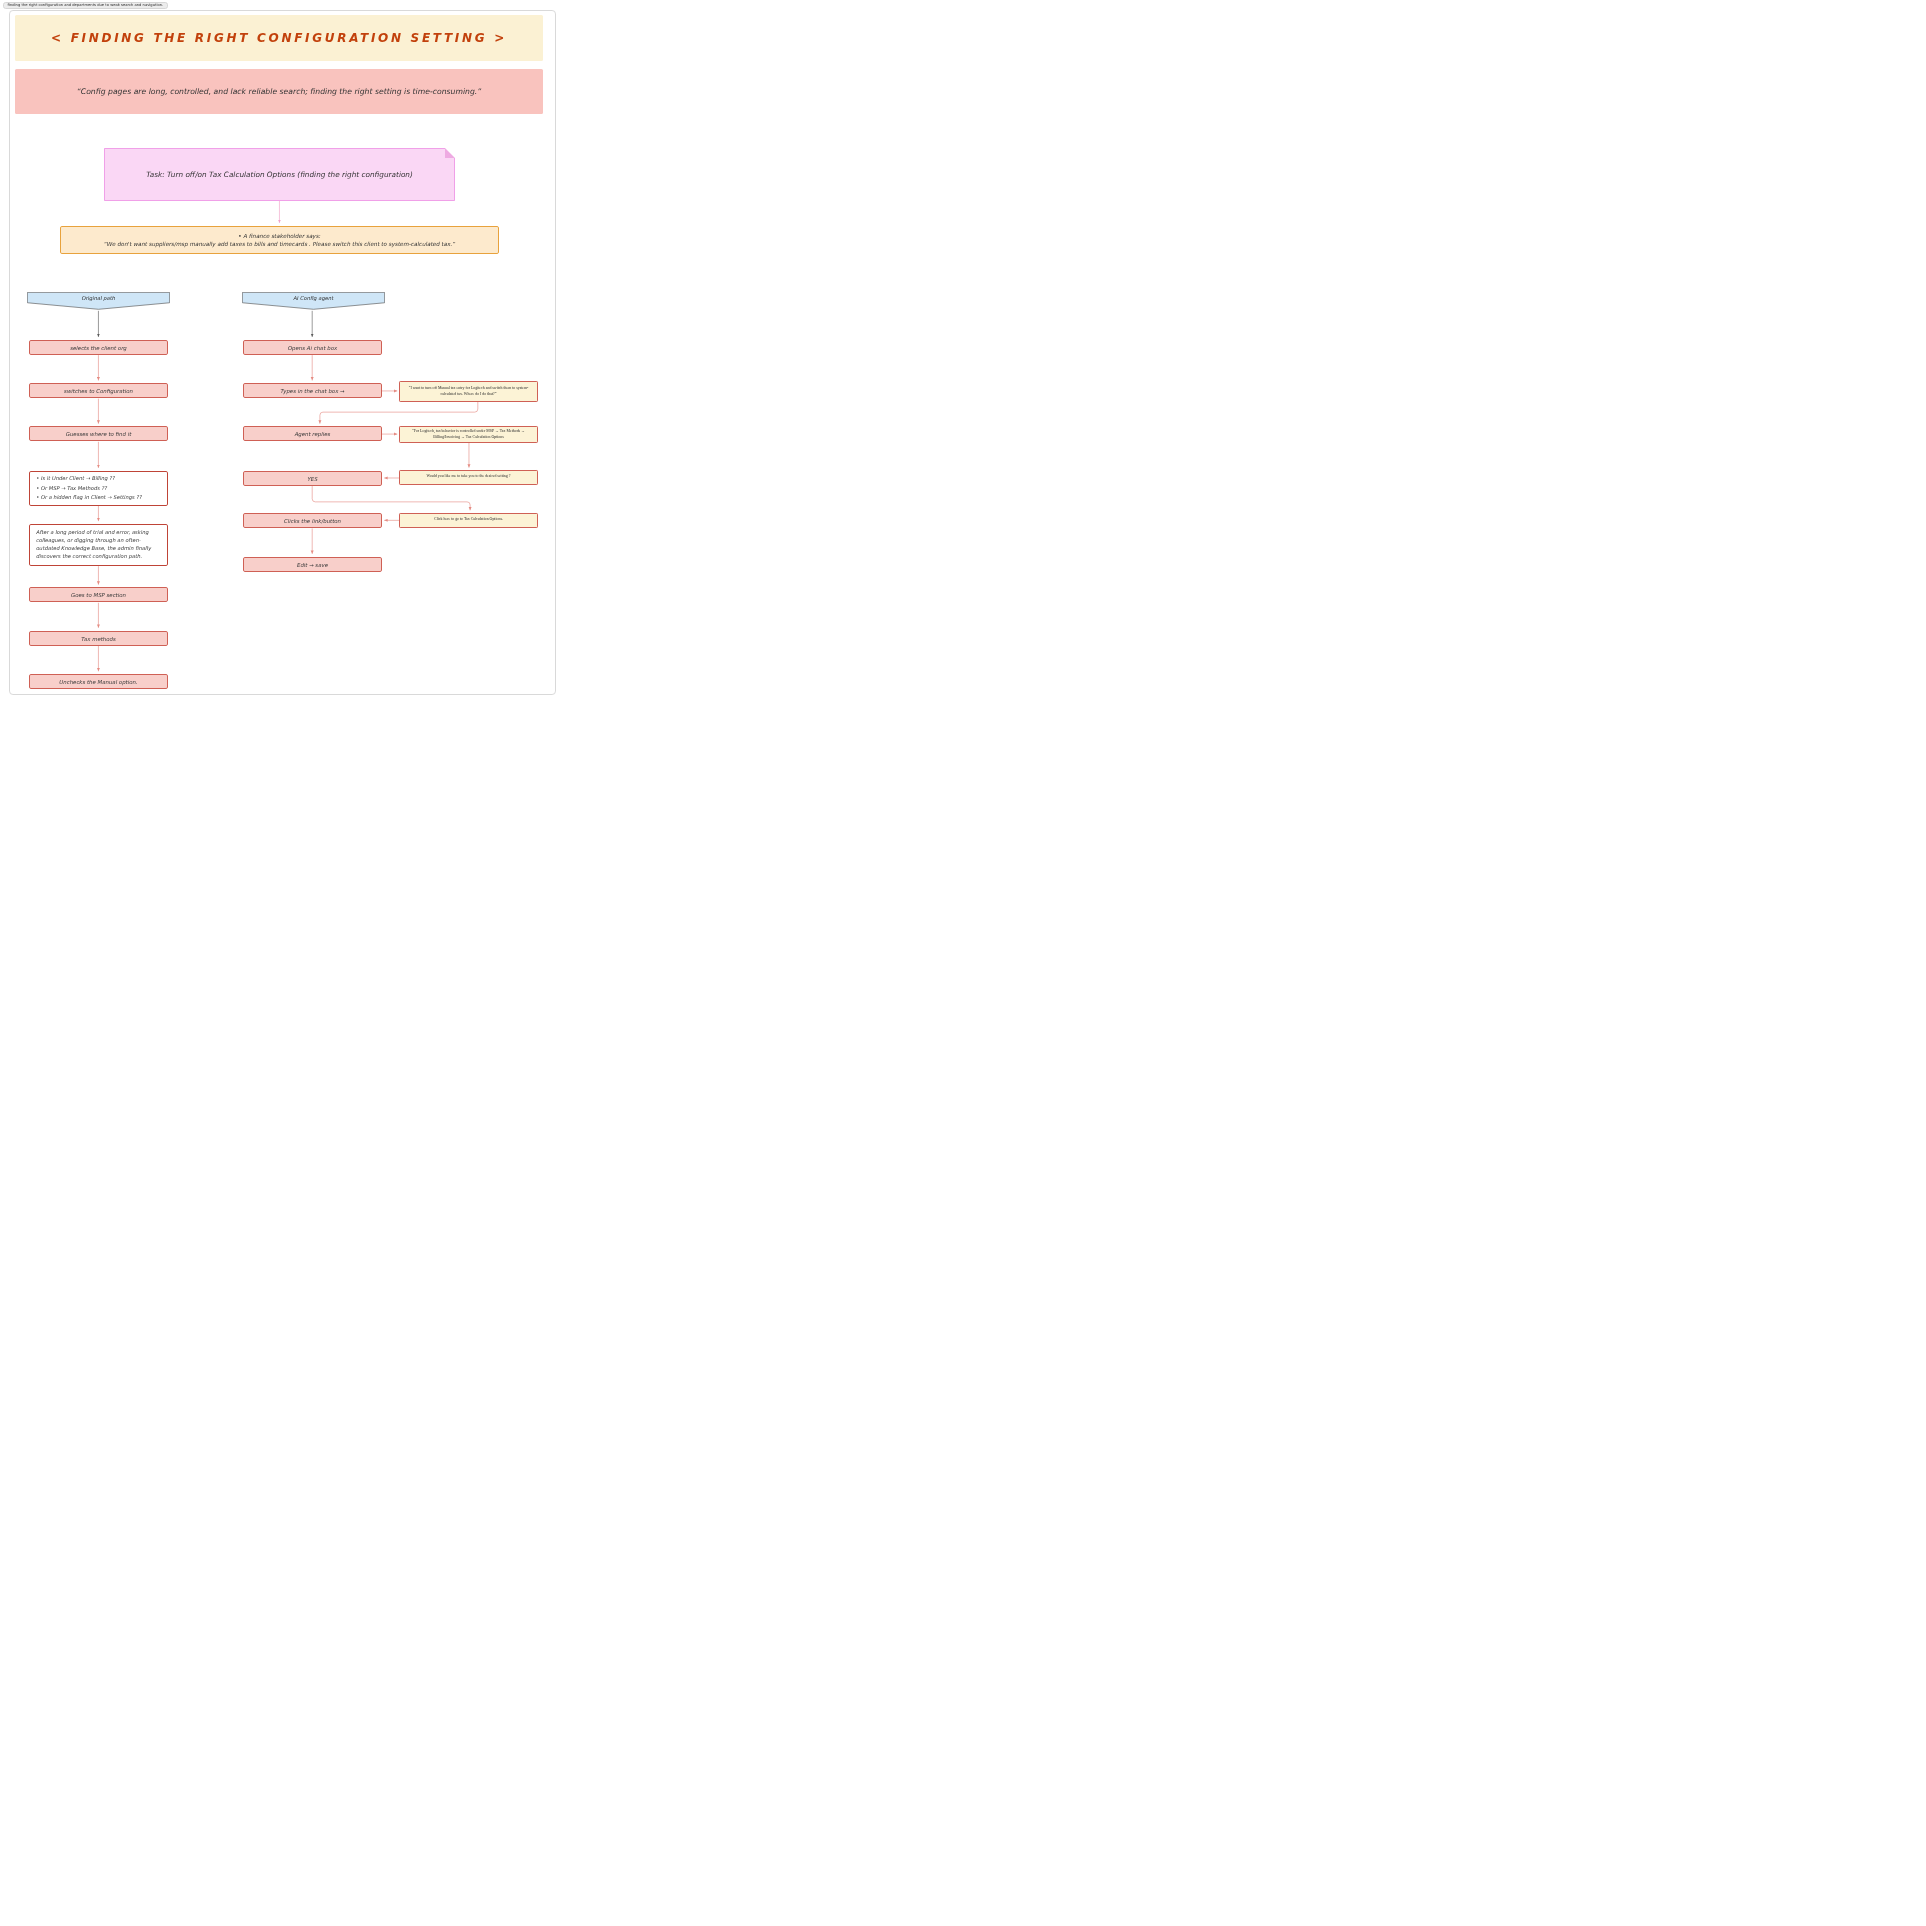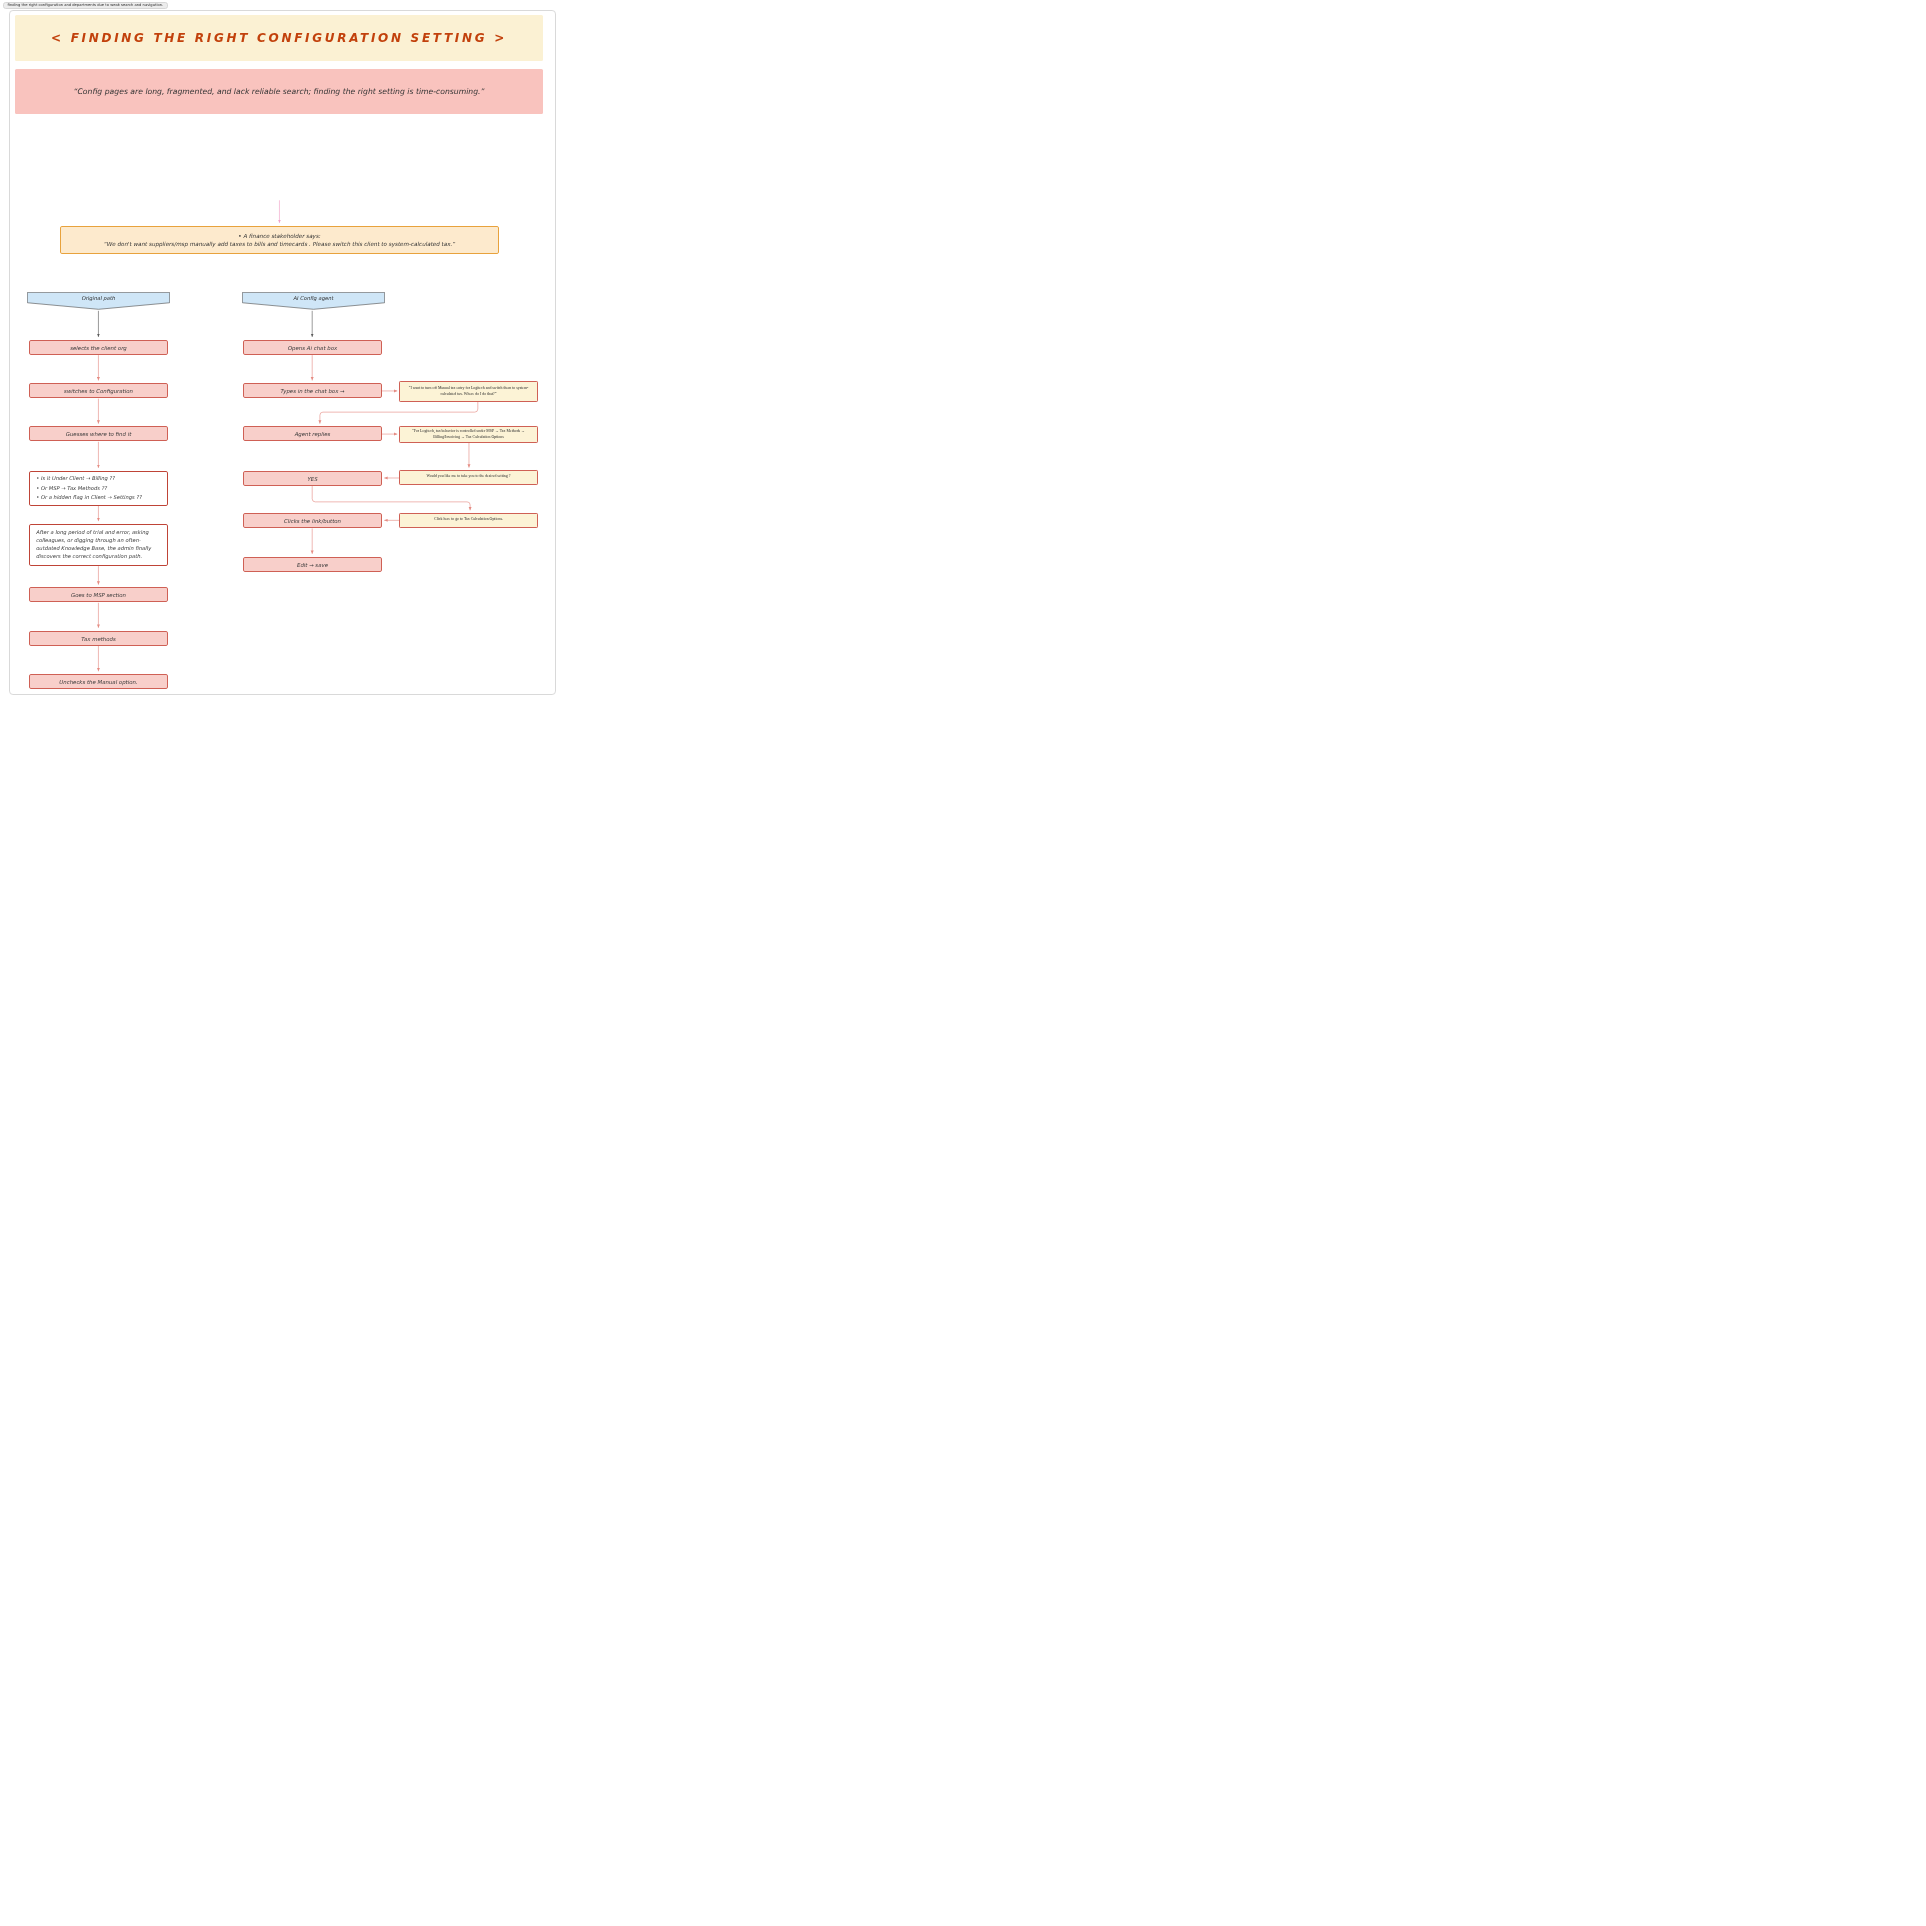--- a/index.html
+++ b/index.html
@@ -89,23 +89,27 @@
       <path class="pk" d="M1240 1043 L1240 1062 Q1240 1070 1232 1070 L838 1070 Q830 1070 830 1078 L830 1099" marker-end="url(#mp)"></path>
       <path class="pk" d="M1217 1150 L1217 1213" marker-end="url(#mp)"></path>
       <path class="pk" d="M810 1263 L810 1295 Q810 1303 818 1303 L1212 1303 Q1220 1303 1220 1311 L1220 1324" marker-end="url(#mp)"></path>
     </g>
   </svg>
 
   <div class="banner title-banner">
     <span class="title-text">&lt; FINDING THE RIGHT CONFIGURATION SETTING &gt;</span>
   </div>
   <div class="banner quote-banner">
-    <span class="quote-text">“Config pages are long, fragmented, and lack reliable search; finding the right setting is time-consuming.”</span>
+    <span class="quote-text">“Config pages are long, controlled, and lack reliable search; finding the right setting is time-consuming.”</span>
   </div>
 
+  <div class="task-note">
+    <div class="fold"></div>
+    <span class="task-text">Task: Turn off/on Tax Calculation Options (finding the right configuration)</span>
+  </div>
 
   <div class="stakeholder">
     <div>• A finance stakeholder says:</div>
     <div>“We don't want suppliers/msp manually add taxes to bills and timecards . Please switch this client to system-calculated tax.”</div>
   </div>
 
   <div class="flag" style="left:27px;top:292px;width:143px;height:17.7px">
     <svg viewBox="0 0 370 46" preserveAspectRatio="none">
       <polygon points="1,1 369,1 369,28 185,45 1,28"></polygon>
     </svg>

